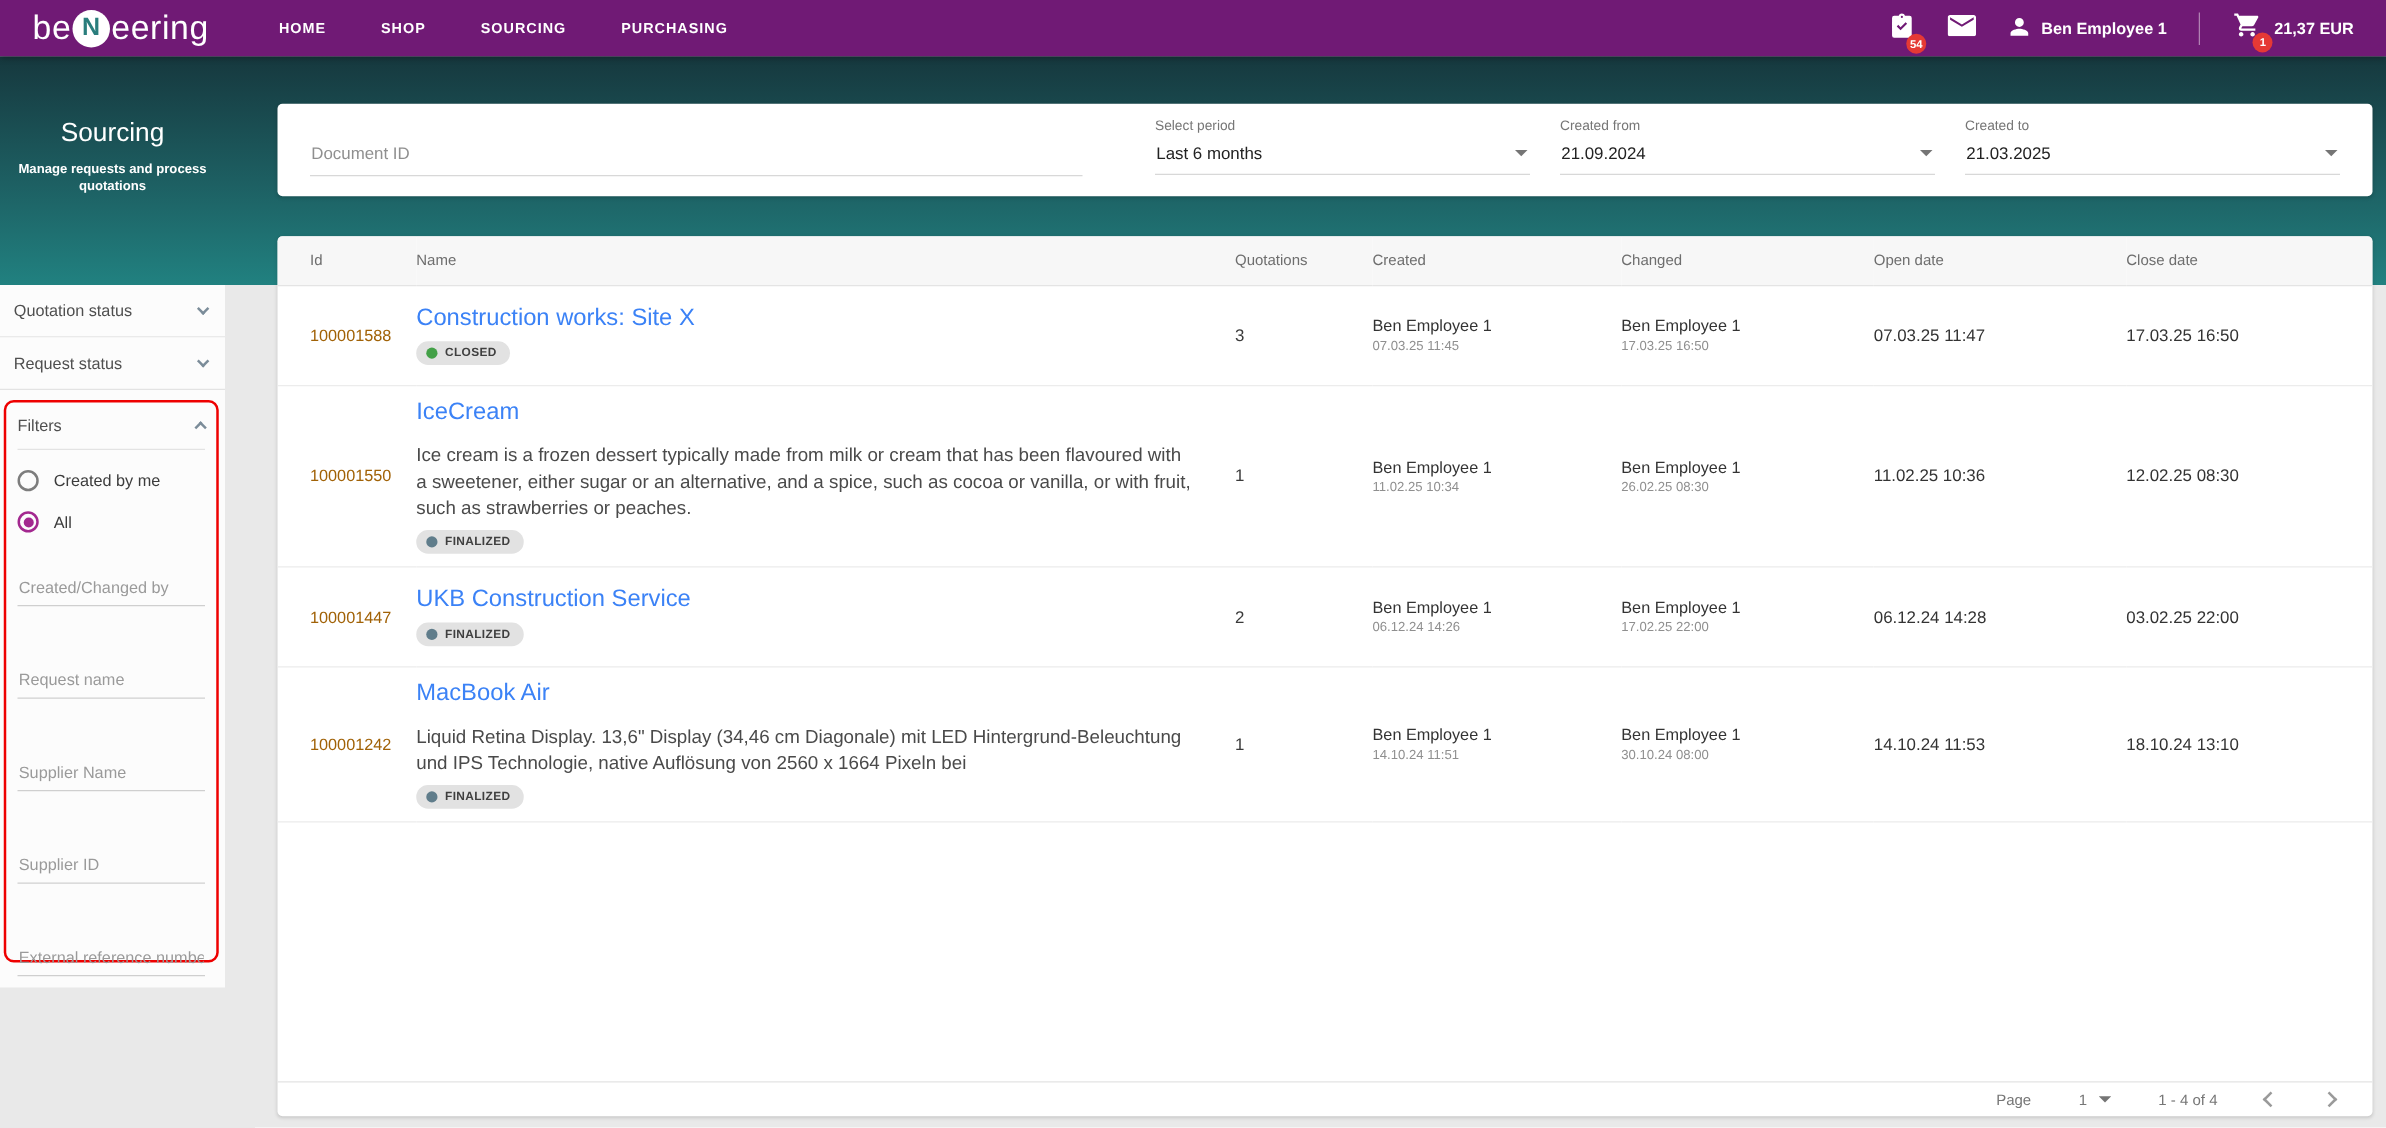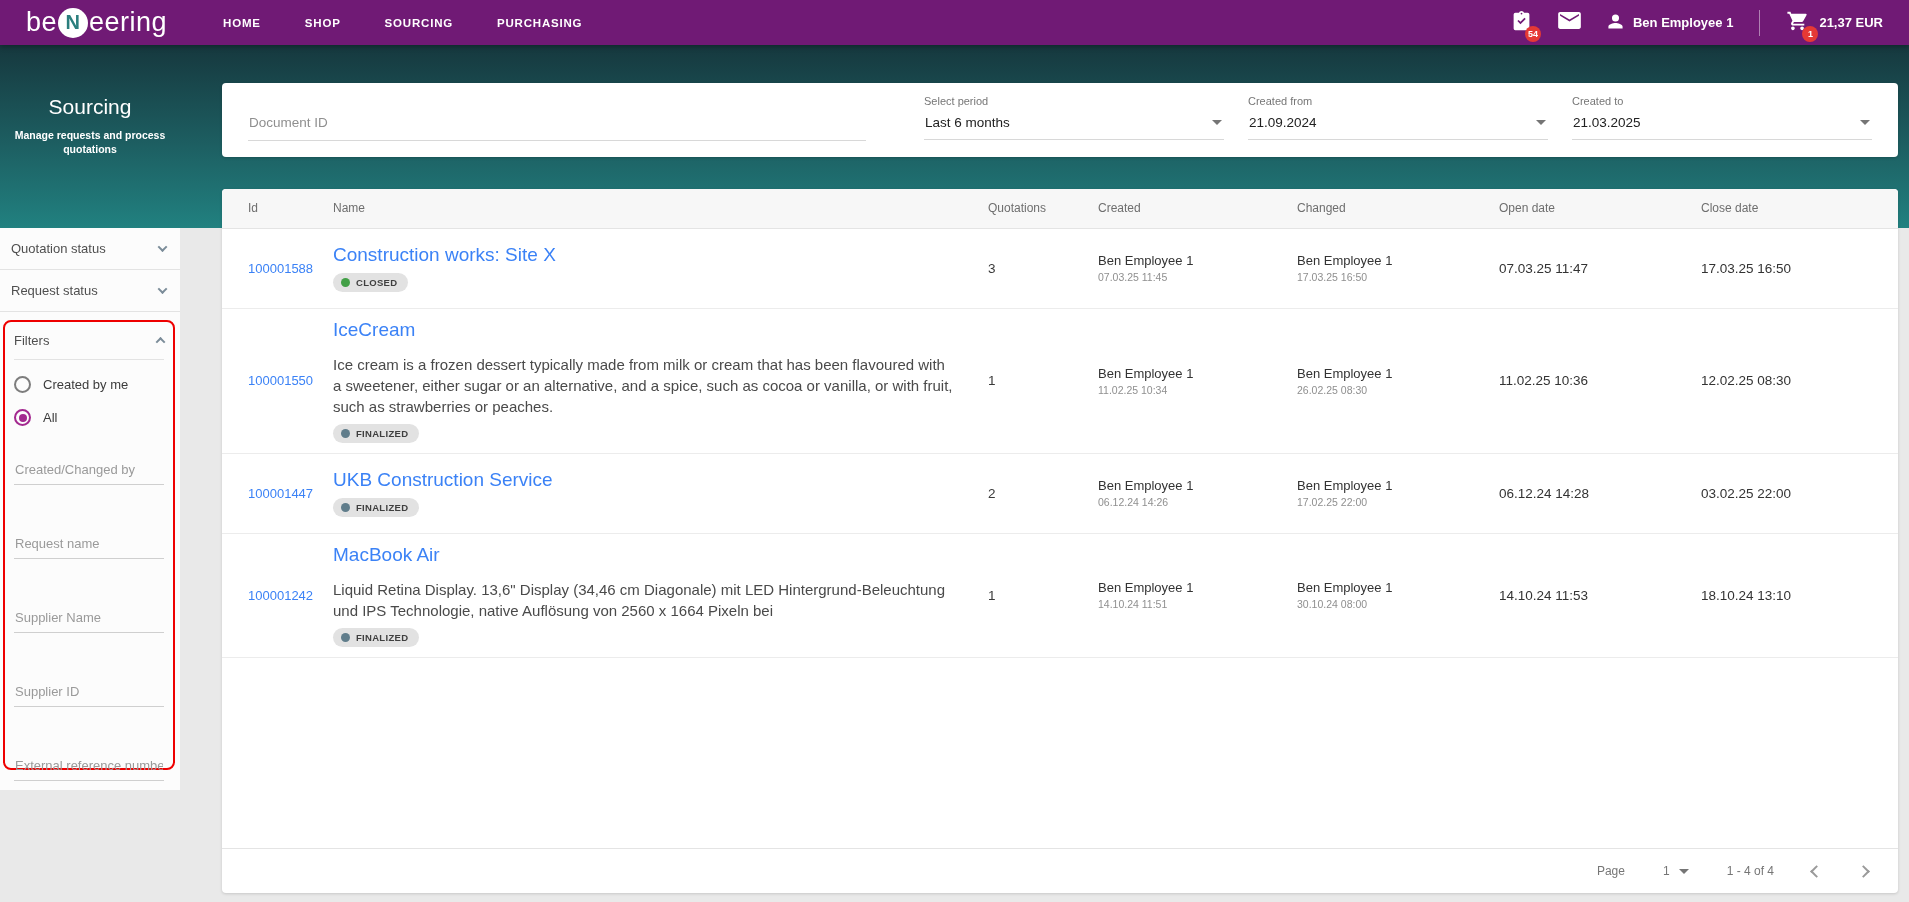--- a/index.html
+++ b/index.html
@@ -81,34 +81,34 @@
                 border-radius:4px; box-shadow:0 1px 3px rgba(0,0,0,.15); z-index:10;
                 display:flex; flex-direction:column; overflow:hidden; }
   table { border-collapse:collapse; table-layout:fixed; width:100%; }
   col.c-id{width:111px;} col.c-name{width:655px;} col.c-quot{width:110px;}
   col.c-created{width:199px;} col.c-changed{width:202px;} col.c-open{width:202px;} col.c-close{width:197px;}
   thead th { height:39px; background:#f7f7f7; border-bottom:1px solid #e4e4e4; font-size:12px; font-weight:500;
              color:#6e6e6e; text-align:left; vertical-align:middle; }
   th:first-child, td:first-child { padding-left:26px; }
   tbody td { border-bottom:1px solid #ececec; vertical-align:middle; height:80px; padding-top:10px; padding-bottom:10px; }
   tbody tr { cursor:pointer; }
-  .cell-id { font-size:13px; color:#3b82f6;margin-left:32px; }
+  .cell-id { font-size:13px; color:#a16207;margin-left:32px; }
   .row-title { font-size:19px; color:#3b82f6; }
   .row-desc { font-size:15px; color:#4a4a4a; line-height:1.4; max-width:620px; margin-top:13px; }
   .row-desc:empty { display:none; }
   .badge { display:inline-flex; align-items:center; gap:6px; background:#e2e2e2; border-radius:10px;
            padding:4px 11px 4px 8px; margin-top:7px; }
   .badge .dot { width:9px; height:9px; border-radius:50%; background:#888; }
   .badge .blabel { font-size:9.5px; font-weight:bold; color:#3f3f3f; letter-spacing:.3px; }
   .cell-quot { font-size:13.5px; color:#3a3a3a; }
   .who { font-size:13px; color:#333; }
   .when { font-size:10.5px; color:#8f8f8f; margin-top:3px; }
   .cell-date { font-size:13.5px; color:#333; }
   .filler { flex:1; }
-  .foot { height:45px; border-top:1px solid #e4e4e4; display:flex; align-items:center; justify-content:flex-end;
+  .foot { height:28px; border-top:1px solid #e4e4e4; display:flex; align-items:center; justify-content:flex-end;
           gap:38px; padding-right:30px; color:#767676; font-size:12px; }
   .page-select { display:flex; align-items:center; gap:9px; cursor:pointer; }
   .pchev { width:9px; height:9px; border-right:2px solid #9a9a9a; border-bottom:2px solid #9a9a9a;
            display:inline-block; cursor:pointer; }
   .pchev.left { transform:rotate(135deg); }
   .pchev.right { transform:rotate(-45deg); }
 </style>
 </head>
 <body>
 

